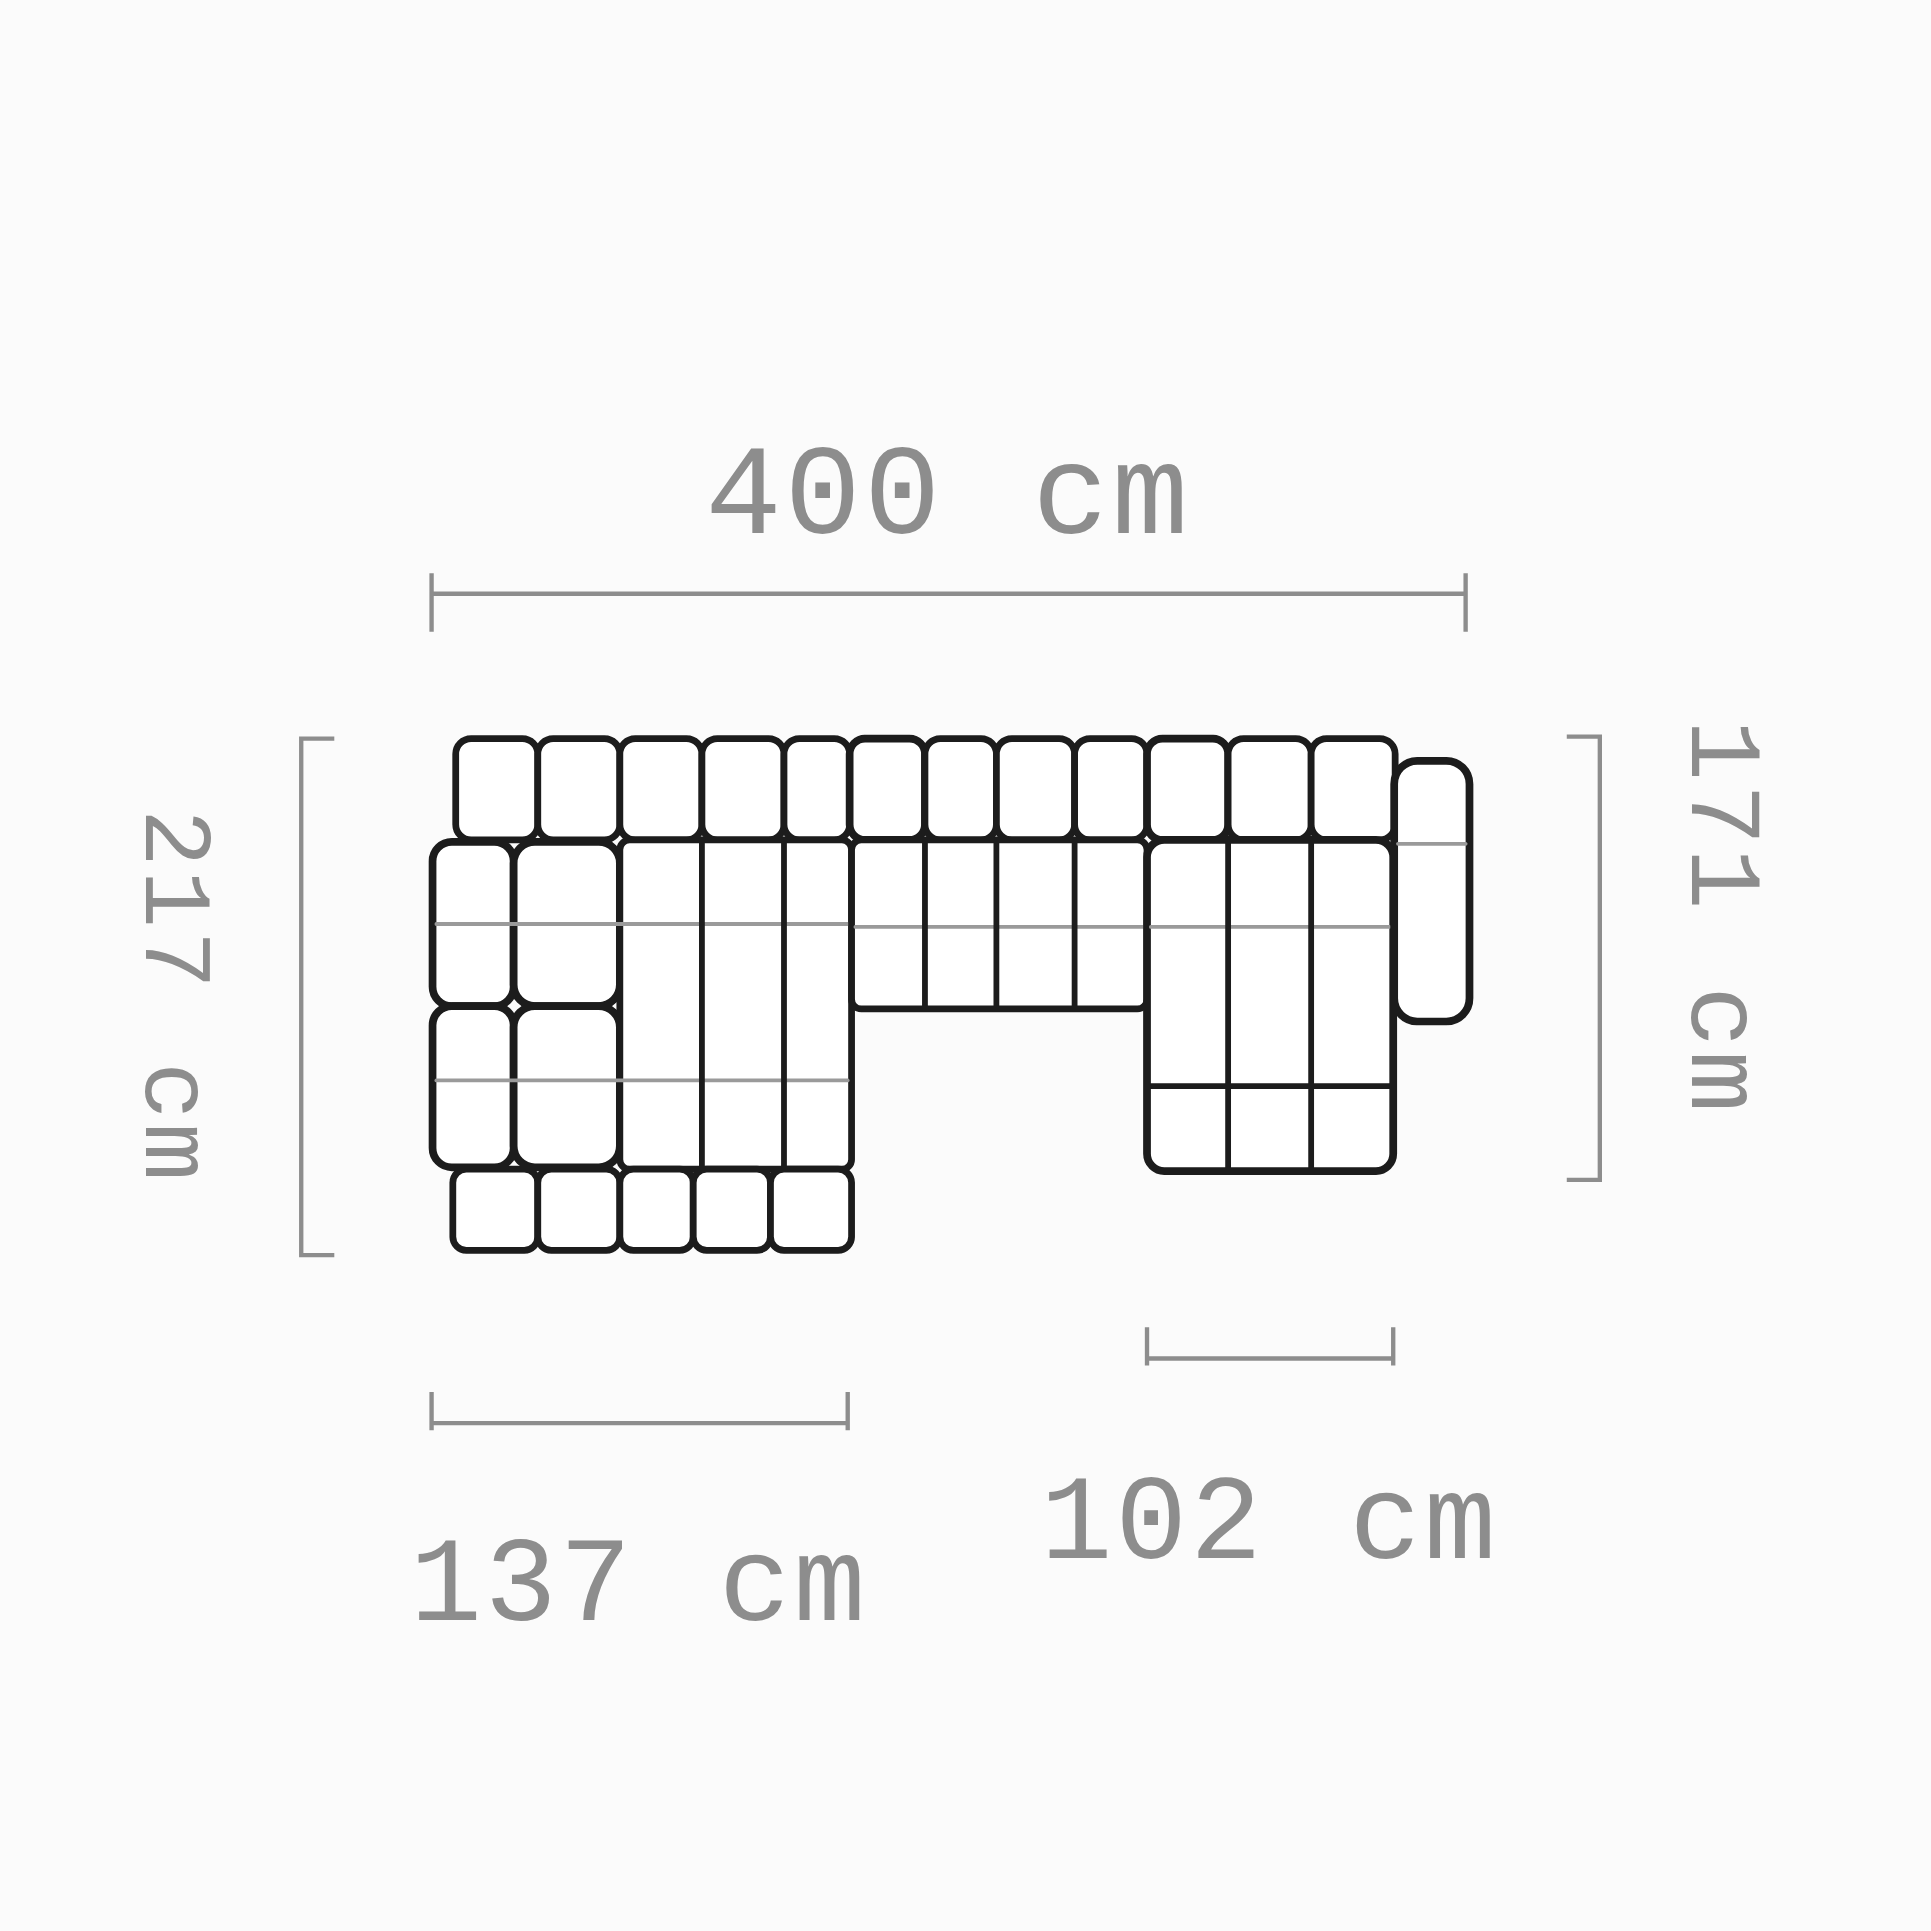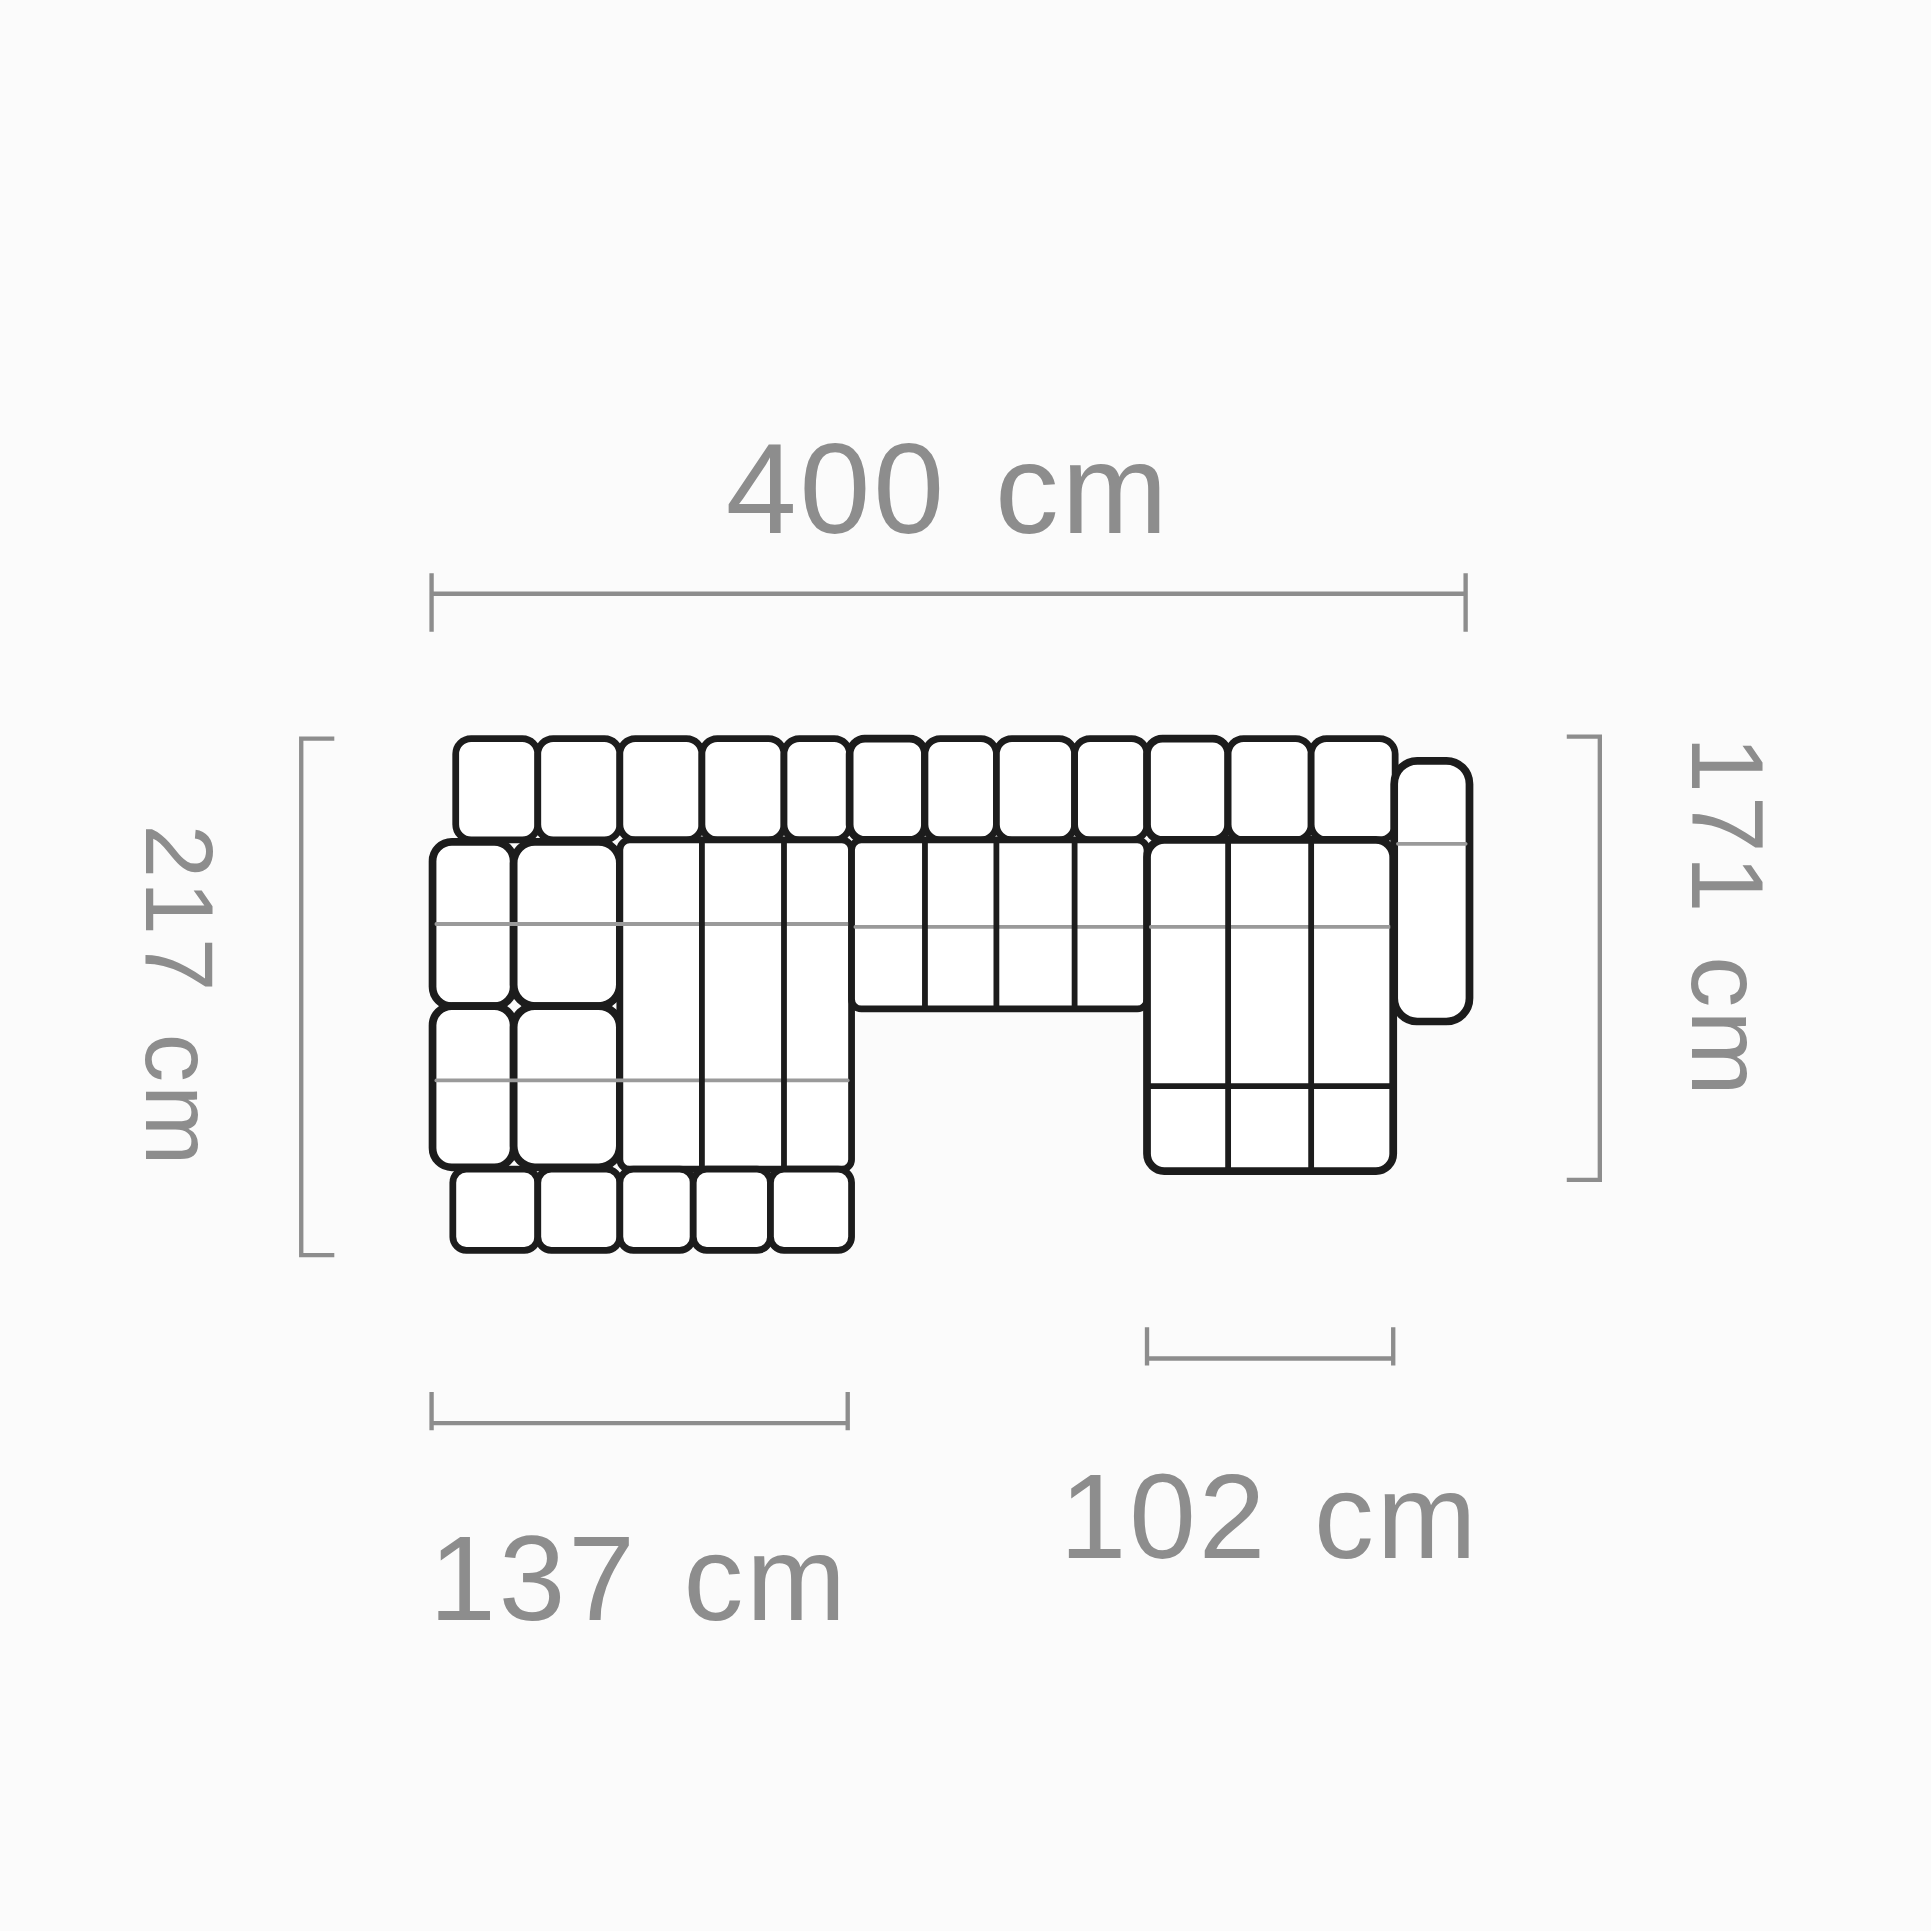--- a/index.html
+++ b/index.html
@@ -5,21 +5,21 @@
   html, body {
     margin: 0;
     padding: 0;
     background: var(--bg, #fbfbfb);
   }
   .stage {
     position: relative;
     width: 1532px;
     height: 1931px;
     background: var(--bg, #fbfbfb);
-    font-family: Liberation Sans, sans-serif;
+    font-family: Liberation Mono, monospace;
   }
   svg { position: absolute; inset: 0; }
 
   
   .cell {
     fill: #ffffff;
     stroke: var(--outline, #1b1b1b);
     stroke-width: 7;
     stroke-linejoin: round;
   }

